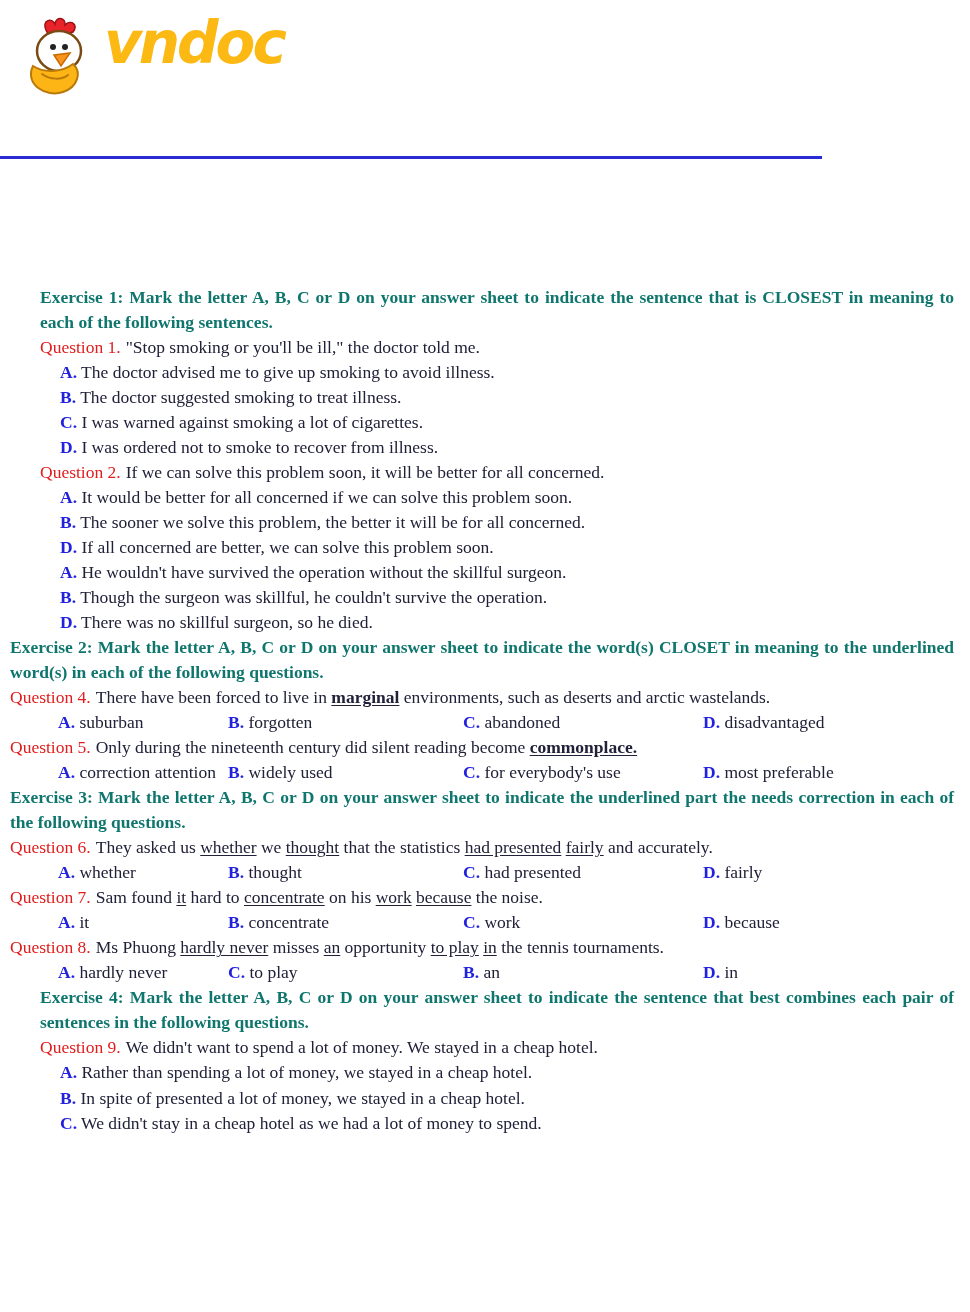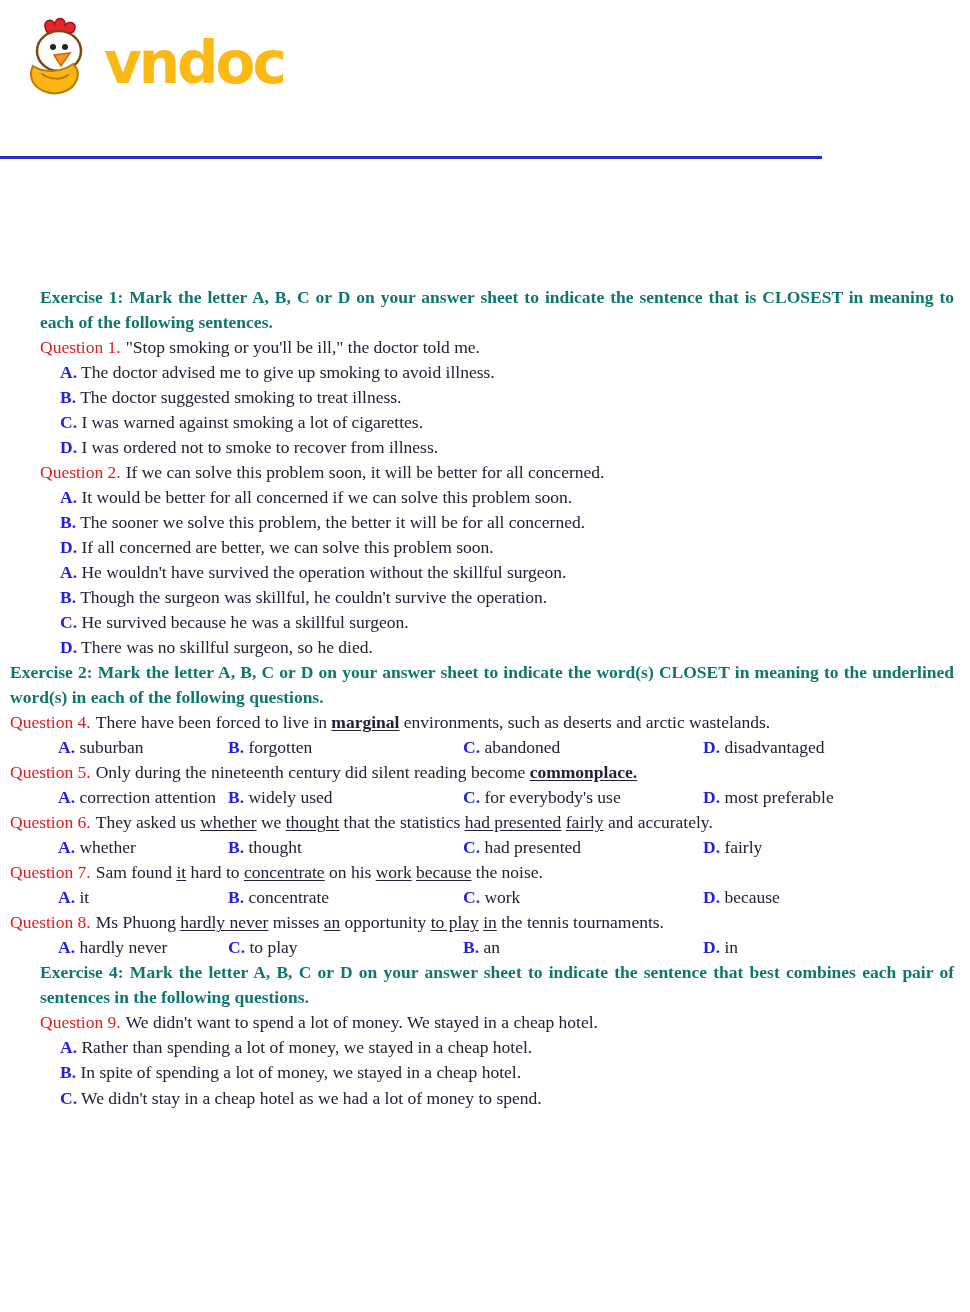--- a/index.html
+++ b/index.html
@@ -13,21 +13,21 @@
   html,body{margin:0;padding:0;background:#ffffff;}
   .page{
     width:970px;min-height:1312px;background:#fff;
     font-family:"Liberation Serif",serif;
     color:var(--ink);
     font-size:17.5px;line-height:1.43;
     padding:10px 16px 24px 10px;
     overflow:hidden;
   }
   
-  .logo{display:flex;align-items:flex-end;gap:4px;margin-left:6px;margin-top:4px;height:86px;}
+  .logo{display:flex;align-items:flex-start;gap:4px;margin-left:6px;margin-top:4px;height:86px;font-style:italic;}
   .brand{
     font-family:"DejaVu Sans",sans-serif;
     font-weight:bold;font-size:58px;
     color:var(--brand);
     letter-spacing:-3px;
     line-height:1;
     padding-bottom:8px;
   }
   .divider{height:3px;width:822px;margin-left:-10px;margin-top:56px;background:var(--divider);}
   
@@ -87,21 +87,20 @@
         <div class="opts-list">
           <p class="opt"><span class="letter">A.</span> <span>It would be better for all concerned if we can solve this problem soon.</span></p>
           <p class="opt"><span class="letter">B.</span> <span>The sooner we solve this problem, the better it will be for all concerned.</span></p>
           <p class="opt"><span class="letter">D.</span> <span>If all concerned are better, we can solve this problem soon.</span></p>
         </div>
       </div>
       <div class="question ind1">
         <div class="opts-list">
           <p class="opt"><span class="letter">A.</span> <span>He wouldn't have survived the operation without the skillful surgeon.</span></p>
           <p class="opt"><span class="letter">B.</span> <span>Though the surgeon was skillful, he couldn't survive the operation.</span></p>
-          <p class="opt"><span class="letter">C.</span> <span>He survived because he was a skillful surgeon.</span></p>
           <p class="opt"><span class="letter">D.</span> <span>There was no skillful surgeon, so he died.</span></p>
         </div>
       </div>
       <p class="exercise">Exercise 2: Mark the letter A, B, C or D on your answer sheet to indicate the word(s) CLOSET in meaning to the underlined word(s) in each of the following questions.</p>
       <div class="question">
         <p class="stem"><span class="qlabel">Question 4.</span><span class="">There have been forced to live in </span><span class="u b">marginal</span><span class=""> environments, such as deserts and arctic wastelands.</span></p>
         <div class="opts-row">
           <span class="opt"><span class="letter">A.</span> <span>suburban</span></span>
           <span class="opt"><span class="letter">B.</span> <span>forgotten</span></span>
           <span class="opt"><span class="letter">C.</span> <span>abandoned</span></span>
@@ -110,20 +109,21 @@
       </div>
       <div class="question">
         <p class="stem"><span class="qlabel">Question 5.</span><span class="">Only during the nineteenth century did silent reading become </span><span class="u b">commonplace.</span></p>
         <div class="opts-row">
           <span class="opt"><span class="letter">A.</span> <span>correction attention</span></span>
           <span class="opt"><span class="letter">B.</span> <span>widely used</span></span>
           <span class="opt"><span class="letter">C.</span> <span>for everybody's use</span></span>
           <span class="opt"><span class="letter">D.</span> <span>most preferable</span></span>
         </div>
       </div>
+      <p class="exercise">Exercise 3: Mark the letter A, B, C or D on your answer sheet to indicate the underlined part the needs correction in each of the following questions.</p>
       <div class="question">
         <p class="stem"><span class="qlabel">Question 6.</span><span class="">They asked us </span><span class="u ">whether</span><span class=""> we </span><span class="u ">thought</span><span class=""> that the statistics </span><span class="u ">had presented</span><span class=""> </span><span class="u ">fairly</span><span class=""> and accurately.</span></p>
         <div class="opts-row">
           <span class="opt"><span class="letter">A.</span> <span>whether</span></span>
           <span class="opt"><span class="letter">B.</span> <span>thought</span></span>
           <span class="opt"><span class="letter">C.</span> <span>had presented</span></span>
           <span class="opt"><span class="letter">D.</span> <span>fairly</span></span>
         </div>
       </div>
       <div class="question">
@@ -142,19 +142,19 @@
           <span class="opt"><span class="letter">C.</span> <span>to play</span></span>
           <span class="opt"><span class="letter">B.</span> <span>an</span></span>
           <span class="opt"><span class="letter">D.</span> <span>in</span></span>
         </div>
       </div>
       <p class="exercise ind1">Exercise 4: Mark the letter A, B, C or D on your answer sheet to indicate the sentence that best combines each pair of sentences in the following questions.</p>
       <div class="question ind1">
         <p class="stem"><span class="qlabel">Question 9.</span><span class="">We didn't want to spend a lot of money. We stayed in a cheap hotel.</span></p>
         <div class="opts-list">
           <p class="opt"><span class="letter">A.</span> <span>Rather than spending a lot of money, we stayed in a cheap hotel.</span></p>
-          <p class="opt"><span class="letter">B.</span> <span>In spite of spending a lot of money, we stayed in a cheap hotel.</span></p>
+          <p class="opt"><span class="letter">B.</span> <span>In spite of presented a lot of money, we stayed in a cheap hotel.</span></p>
           <p class="opt"><span class="letter">C.</span> <span>We didn't stay in a cheap hotel as we had a lot of money to spend.</span></p>
         </div>
       </div>
     </main>
 
 </div>
 
 </body></html>

